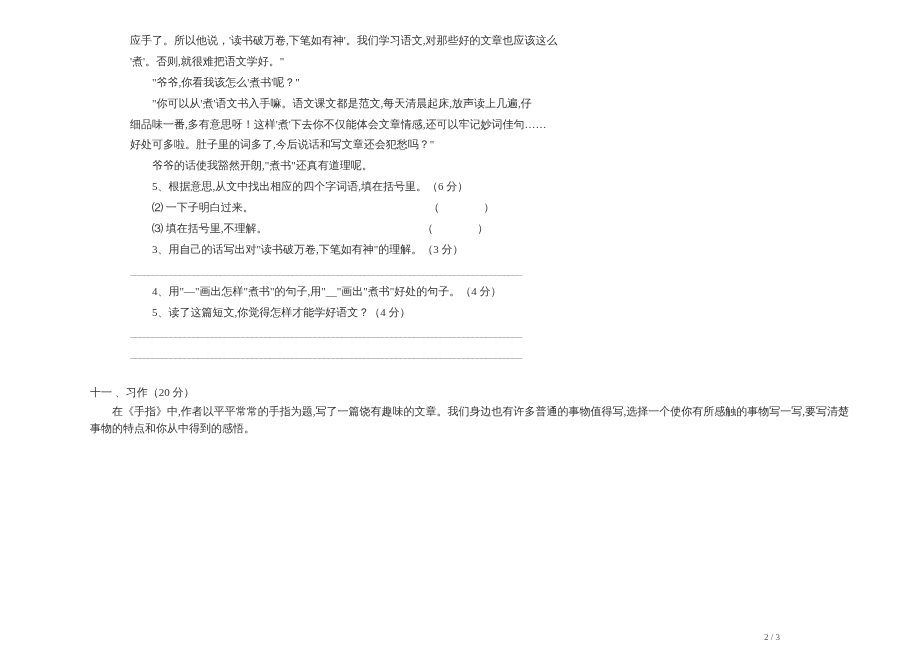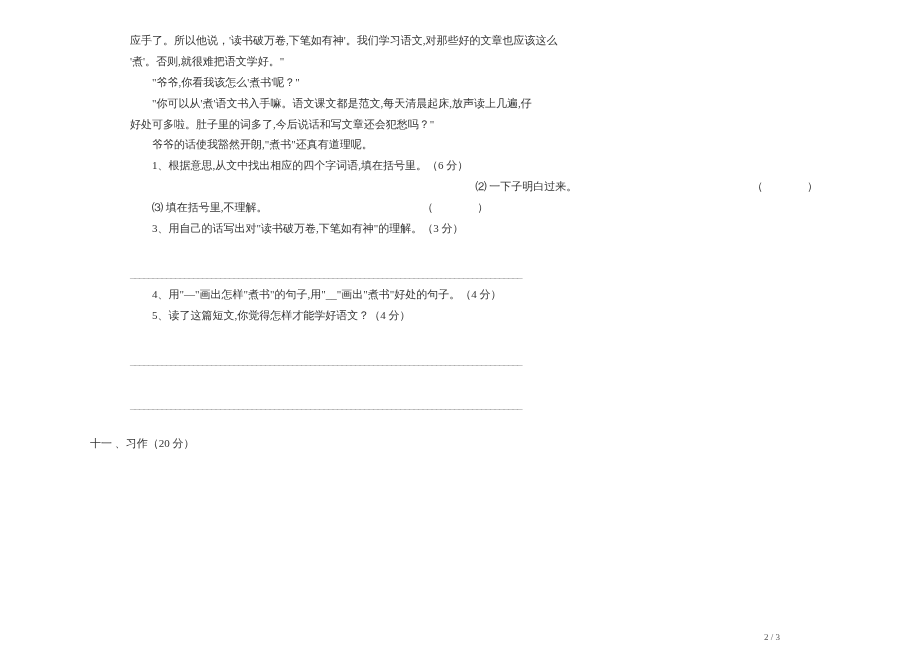--- a/index.html
+++ b/index.html
@@ -8,21 +8,21 @@
       box-sizing: border-box;
     }
     body {
       background: #ffffff;
       font-family: "SimSun", "宋体", serif;
       width: 920px;
       height: 651px;
       position: relative;
     }
     .page {
-      padding: 30px 102px 20px 130px;
+      padding: 30px 64px 20px 130px;
       font-size: 11px;
       line-height: 1.9;
       color: #333;
     }
     .para {
       text-indent: 2em;
     }
     .para-no-indent {
       text-indent: 0;
     }
@@ -30,21 +30,20 @@
       text-indent: 2em;
     }
     .paren {
       display: inline-block;
       margin-left: 80px;
     }
     .rule-line {
       text-indent: 0;
       color: #999;
       letter-spacing: -1px;
-      margin-top: 24px;
     }
     .section-title {
       margin-top: 18px;
       margin-left: -40px;
       font-size: 11px;
     }
     .essay-para {
       margin-left: -40px;
       font-size: 11px;
       line-height: 1.5;
@@ -58,39 +57,41 @@
     }
   </style>
 </head>
 <body>
 
 <div class="page">
   <div class="para-no-indent">应手了。所以他说，'读书破万卷,下笔如有神'。我们学习语文,对那些好的文章也应该这么</div>
   <div class="para-no-indent">'煮'。否则,就很难把语文学好。"</div>
   <div class="para">"爷爷,你看我该怎么'煮书'呢？"</div>
   <div class="para">"你可以从'煮'语文书入手嘛。语文课文都是范文,每天清晨起床,放声读上几遍,仔</div>
+  <div class="para-no-indent">细品味一番,多有意思呀！这样'煮'下去你不仅能体会文章情感,还可以牢记妙词佳句……</div>
   <div class="para-no-indent">好处可多啦。肚子里的词多了,今后说话和写文章还会犯愁吗？"</div>
   <div class="para">爷爷的话使我豁然开朗,"煮书"还真有道理呢。</div>
 
-  <div class="question-item">1、根据意思,从文中找出相应的四个字词语,填在括号里。（6 分）</div>
-  <div style="text-indent:2em;text-align:right;">
+  <div class="question-item">5、根据意思,从文中找出相应的四个字词语,填在括号里。（6 分）</div>
+  <div style="text-indent:2em;">
     <span>⑵ 一下子明白过来。</span>
     <span class="paren" style="margin-left:150px;">（　　　　）</span>
   </div>
   <div style="text-indent:2em;">
     <span>⑶ 填在括号里,不理解。</span>
     <span class="paren" style="margin-left:130px;">（　　　　）</span>
   </div>
 
 
   <div class="question-item">3、用自己的话写出对"读书破万卷,下笔如有神"的理解。（3 分）</div>
   <div class="rule-line">_______________________________________________________________________________________</div>
 
   <div class="question-item">4、用"—"画出怎样"煮书"的句子,用"__"画出"煮书"好处的句子。（4 分）</div>
 
   <div class="question-item">5、读了这篇短文,你觉得怎样才能学好语文？（4 分）</div>
   <div class="rule-line">_______________________________________________________________________________________</div>
   <div class="rule-line">_______________________________________________________________________________________</div>
 
   <div class="section-title">十一 、习作（20 分）</div>
+  <div class="essay-para">　　在《手指》中,作者以平平常常的手指为题,写了一篇饶有趣味的文章。我们身边也有许多普通的事物值得写,选择一个使你有所感触的事物写一写,要写清楚事物的特点和你从中得到的感悟。</div>
 </div>
 
 <div class="page-number">2 / 3</div>
 
 </body></html>

